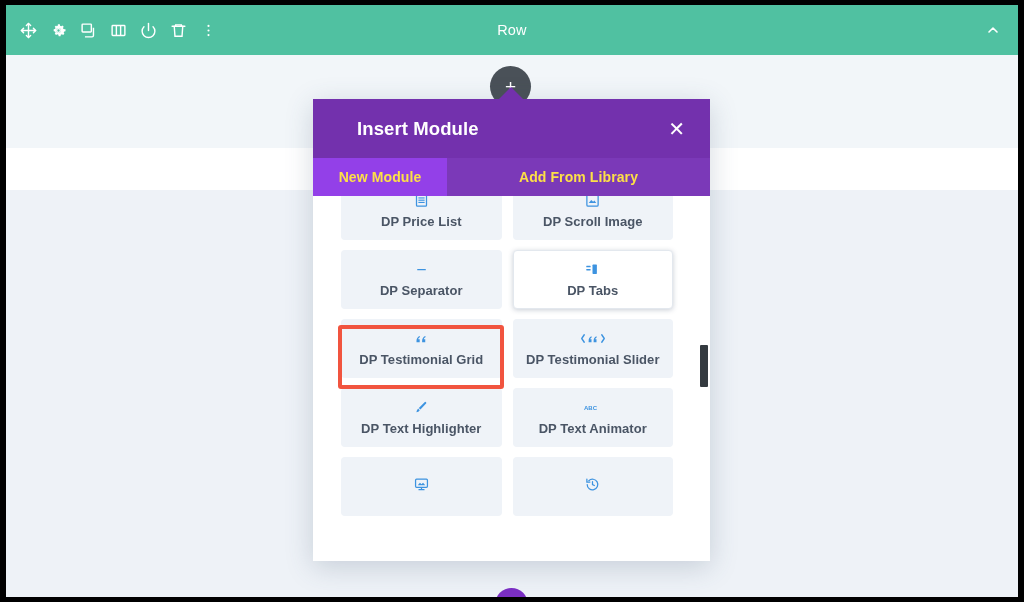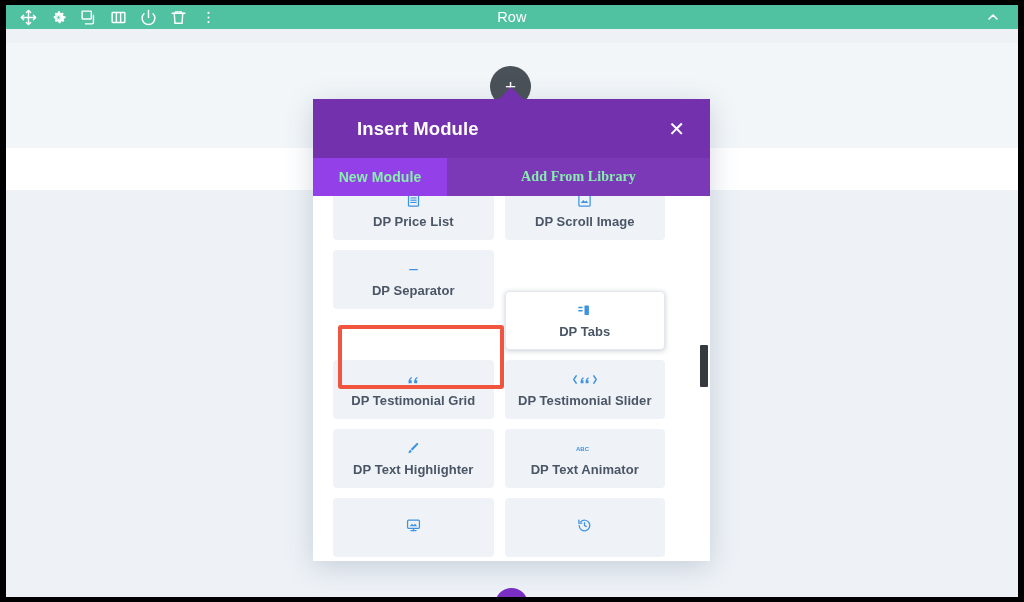--- a/index.html
+++ b/index.html
@@ -42,21 +42,21 @@
     position:absolute; left:6px; right:6px; top:148px; height:42px;
     background:#ffffff;
   }
   .section-lower {
     position:absolute; left:6px; right:6px; top:190px; bottom:5px;
     background:#eef2f7;
   }
 
   
   .row-toolbar {
-    position:absolute; left:6px; top:5px; right:6px; height:24px;
+    position:absolute; left:6px; top:5px; right:6px; height:50px;
     background:#50c1a1;
     display:flex; align-items:center;
     z-index:20;
     justify-content:space-between;
   }
   .row-toolbar-icons {
     display:flex; align-items:center; gap:12px;
     padding-left:13px;
   }
   .tb-icon {
@@ -125,63 +125,61 @@
   .modal-close {
     color:#ffffff; font-size:20px; line-height:1; cursor:pointer;
     font-weight:400; padding:2px 4px;
   }
   .modal-tabs {
     display:flex; height:38px; flex:0 0 auto;
     background:#7b39b8;
   }
   .modal-tab {
     display:flex; align-items:center; justify-content:center;
-    color:#86efac; font-size:14px; font-weight:700; cursor:pointer;
+    color:#fde047; font-size:14px; font-weight:700; cursor:pointer;
     letter-spacing:0.1px;
   }
   .modal-tab.tab-new {
     width:134px;
     background:#9340e8;
   }
   .modal-tab.tab-lib {
     flex:1;
     background:#7b39b8;
-    font-family:Liberation Serif, serif;
   }
 
   
   .modal-body {
     position:relative;
     flex:1 1 auto;
     background:#ffffff;
     overflow:hidden;
   }
   .module-grid {
     position:absolute;
-    left:20px; top:-15px;
+    left:28px; top:-15px;
     width:332px;
     display:grid;
     grid-template-columns:1fr 1fr;
     gap:10px 11px;
   }
   .module-card {
     background:#eff3f8;
     border-radius:4px;
     height:57px;
     display:flex; flex-direction:column;
     align-items:center; justify-content:center;
     gap:5px;
     cursor:pointer;
     border:1px solid transparent;
   }
   .module-card.hovered {
     background:#ffffff;
     box-shadow:0 1px 5px rgba(40,60,90,0.25);
     border:1px solid #e3e8ee;
-    margin-top:41px;
   }
   .module-icon {
     height:16px;
     display:flex; align-items:center; justify-content:center;
     color:#3d93e0;
   }
   .module-icon svg { display:block; }
   .module-label {
     font-size:13px; color:#4a5565; font-weight:700;
     letter-spacing:0.05px; white-space:nowrap;

